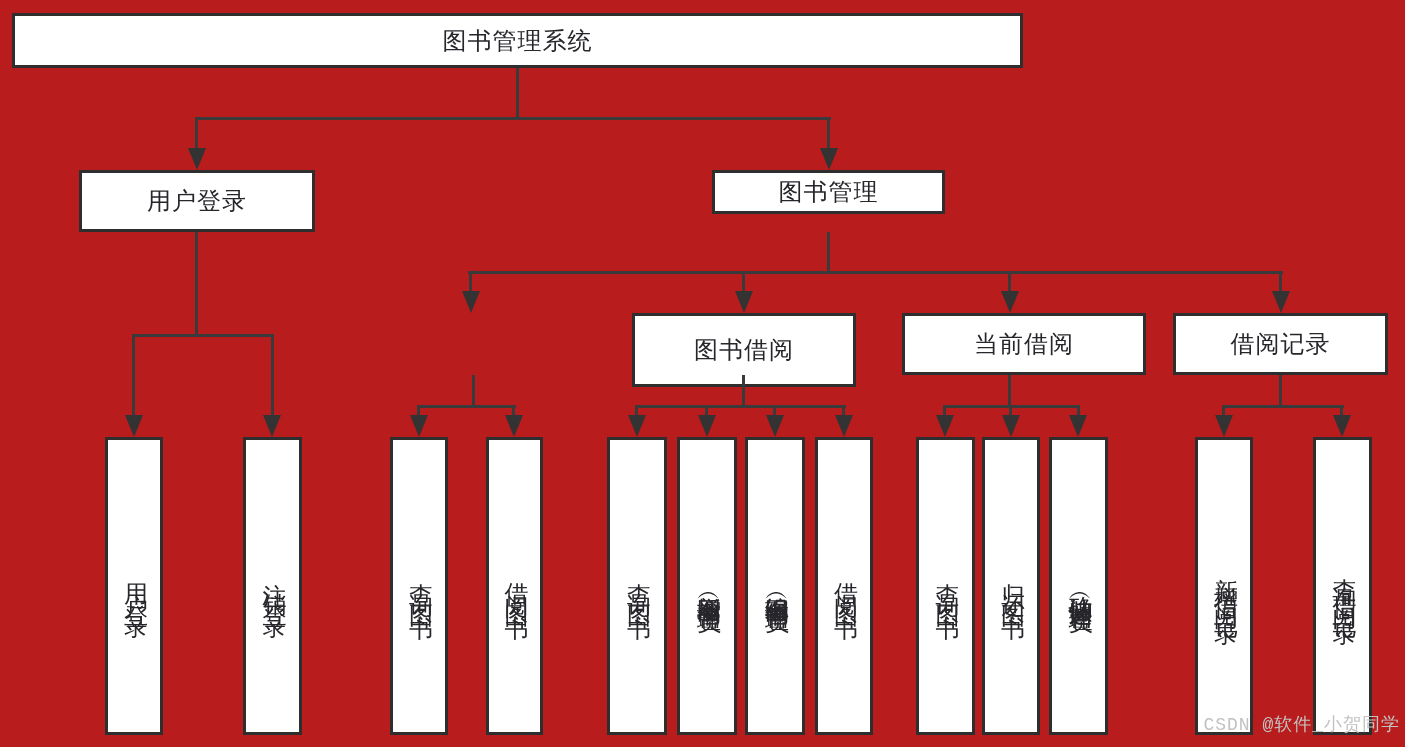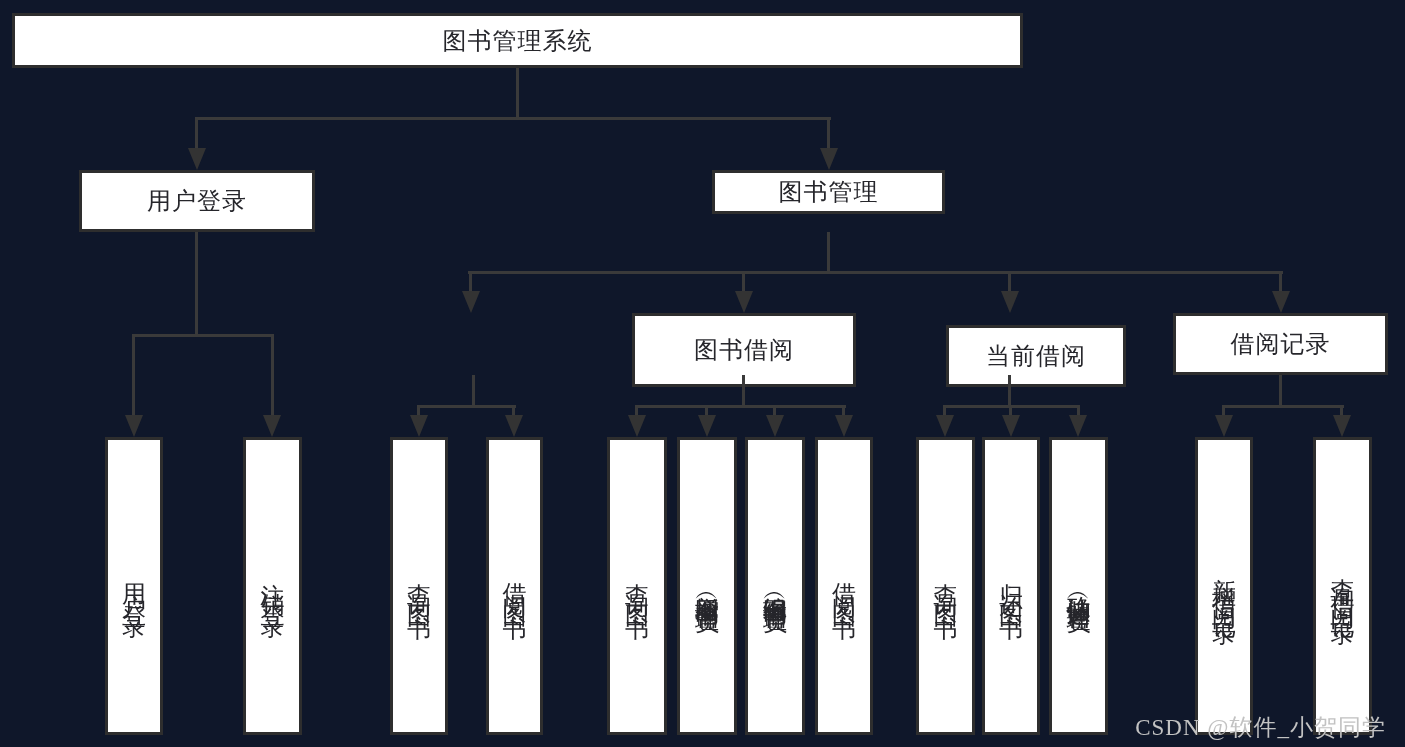--- a/index.html
+++ b/index.html
@@ -1,18 +1,18 @@
 <!DOCTYPE html>
 <html><head>
 <meta charset="utf-8">
 <style>
   html,body{margin:0;padding:0;background:#ffffff;}
   #stage{
-    position:relative;width:1405px;height:747px;background:#0f172a;overflow:hidden;
-    font-family:Liberation Serif, serif;color:#26262b;
+    position:relative;width:1405px;height:747px;background:#b91c1c;overflow:hidden;
+    font-family:Liberation Mono, monospace;color:#26262b;
   }
   .box{
     position:absolute;box-sizing:border-box;border:3px solid #2e2e2e;background:#ffffff;
     display:flex;align-items:center;justify-content:center;
   }
   .hlabel{font-size:24px;letter-spacing:1px;color:#26262b;white-space:nowrap;}
   .vlabel{
     writing-mode:vertical-rl;font-size:24px;color:#26262b;line-height:1;
     white-space:nowrap;
   }
@@ -20,21 +20,21 @@
   .v6{letter-spacing:9px;}
   .v10{letter-spacing:2px;}
   .vline{position:absolute;width:3px;background:#3a3a3a;}
   .hline{position:absolute;height:3px;background:#3a3a3a;}
   .arrow{
     position:absolute;width:0;height:0;
     border-left:9px solid transparent;border-right:9px solid transparent;
     border-top:22px solid #333333;
   }
   #watermark{
-    position:absolute;top:712px;right:19px;font-size:23px;color:#c2c2c2;
+    position:absolute;top:712px;right:5px;font-size:18px;color:#c2c2c2;
     letter-spacing:1px;z-index:5;white-space:nowrap;
   }
 </style>
 </head>
 <body>
 
 <div id="stage">
 
   <div class="box" style="left:12px;top:13px;width:1011px;height:55px;">
     <span class="hlabel">图书管理系统</span>
@@ -68,21 +68,21 @@
   <div class="vline" style="left:742px;top:271px;height:22px;"></div>
   <div class="arrow" style="left:735px;top:291px;"></div>
   <div class="vline" style="left:1008px;top:271px;height:22px;"></div>
   <div class="arrow" style="left:1001px;top:291px;"></div>
   <div class="vline" style="left:1279px;top:271px;height:22px;"></div>
   <div class="arrow" style="left:1272px;top:291px;"></div>
 
   <div class="box" style="left:632px;top:313px;width:224px;height:74px;">
     <span class="hlabel">图书借阅</span>
   </div>
-  <div class="box" style="left:946px;top:313px;width:180px;height:62px;margin-top:12px;">
+  <div class="box" style="left:902px;top:313px;width:244px;height:62px;">
     <span class="hlabel">当前借阅</span>
   </div>
   <div class="box" style="left:1173px;top:313px;width:215px;height:62px;">
     <span class="hlabel">借阅记录</span>
   </div>
 
   <div class="vline" style="left:472px;top:375px;height:33px;"></div>
   <div class="hline" style="left:417px;top:405px;width:99px;"></div>
   <div class="vline" style="left:417px;top:405px;height:13px;"></div>
   <div class="arrow" style="left:410px;top:415px;"></div>

